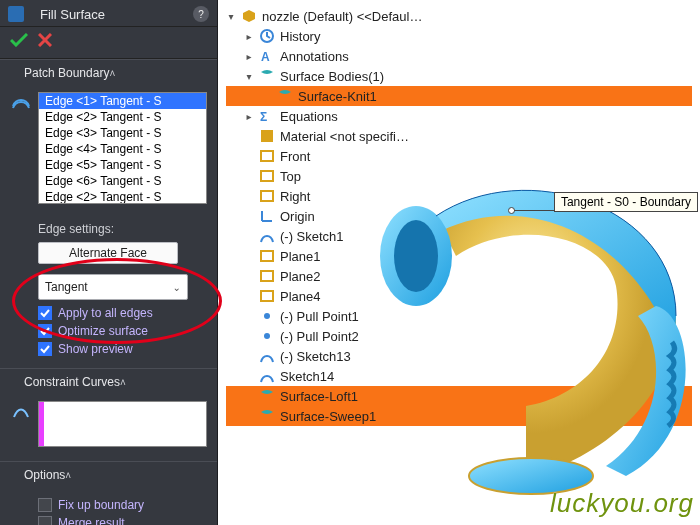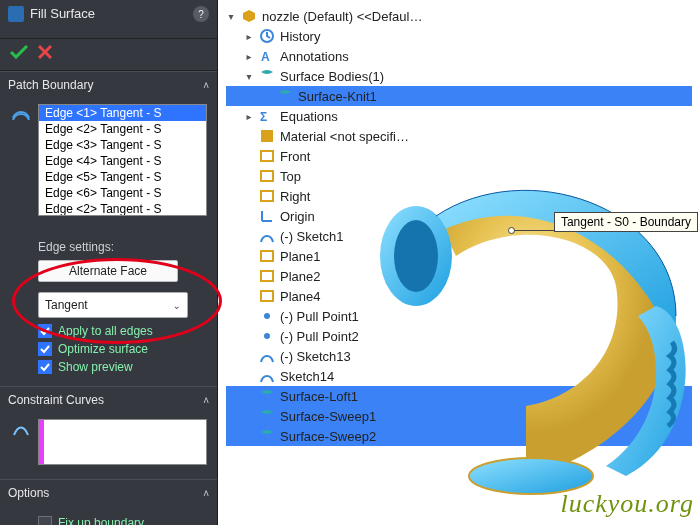--- a/index.html
+++ b/index.html
@@ -1,72 +1,72 @@
 <!DOCTYPE html>
 <html><head>
 <meta charset="utf-8">
 <style>
 *{margin:0;padding:0;box-sizing:border-box;font-family:"Segoe UI",Arial,sans-serif;font-size:12px}
 body{width:700px;height:525px;overflow:hidden;position:relative;background:#fff}
 .root{display:flex;height:100%}
 
 .pm{width:218px;background:#35383f;color:#d9dadc;border-right:1px solid #1b1c20;overflow:hidden}
-.pm-head{display:flex;gap:6px;padding:6px 8px 16px;border-bottom:1px solid #222}
+.pm-head{display:flex;align-items:center;gap:16px;padding:6px 8px 4px;border-bottom:1px solid #222}
 .pm-head .ficon{width:16px;height:16px;border-radius:2px;background:#2a6db3}
 .pm-head .title{flex:1;font-size:13px;color:#e8e9eb}
 .pm-head .help{width:16px;height:16px;border-radius:50%;background:#585b64;display:flex;align-items:center;justify-content:center;color:#eee;font-size:10px}
 .pm-action{display:flex;gap:10px;padding:6px 10px 8px;border-bottom:1px solid #222}
 .ok-ic svg{width:18px;height:14px}
 .cancel-ic svg{width:14px;height:14px}
 .sec{border-top:1px solid #4a4d55}
-.sec-h{display:flex;align-items:center;justify-content:space-between;padding:6px 8px;color:#e6e7ea}
+.sec-h{display:flex;align-items:center;padding:6px 24px;color:#e6e7ea}
 .sec-h .chev{color:#cfd1d6;font-size:10px}
 .pb-body{padding:6px 10px 10px}
 .pb-row{display:flex;gap:6px;align-items:flex-start}
 .pb-ic{width:22px;display:flex;justify-content:center;padding-top:4px;color:#4aa0e8}
 .edge-list{flex:1;height:112px;background:#fff;color:#000;border:1px solid #888;overflow:auto}
 .edge-list::-webkit-scrollbar{width:14px;background:#eef0f2}
 .edge-list::-webkit-scrollbar-thumb{background:#c3c6cc;border:1px solid #a6a8ad}
 .edge-list .opt{padding:1px 6px;white-space:nowrap}
 .edge-list .sel{background:#2f74ff;color:#fff}
-.es-lab{margin:24px 0 6px 28px;color:#cfd1d6}
+.es-lab{margin:18px 0 6px 28px;color:#cfd1d6}
 .altbtn{margin:0 0 10px 28px;width:140px;height:22px;background:#fafafa;border:1px solid #bcbec4;color:#222;display:flex;align-items:center;justify-content:center;border-radius:2px}
 .tan-sel{margin:4px 0 6px 28px;width:150px;height:24px;background:#fff;border:1px solid #a9abb0;color:#222;display:flex;align-items:center;padding:12px 6px;position:relative;border-radius:2px}
 .tan-sel .dd{position:absolute;right:6px;top:50%;transform:translateY(-50%);font-size:10px;color:#555}
-.chk{display:flex;align-items:center;gap:6px;margin:4px 0 2px 28px;color:#86efac}
+.chk{display:flex;align-items:center;gap:6px;margin:4px 0 2px 28px;color:#c4b5fd}
 .chk .box{width:14px;height:14px;background:#2f74ff;border:1px solid #2f74ff;display:flex;align-items:center;justify-content:center}
 .chk .box svg{width:10px;height:10px}
 .chk.unchecked .box{background:#43464c;border:1px solid #6c6f78}
 .cc-body{padding:6px 10px 14px}
 .cc-row{display:flex;gap:6px;align-items:flex-start}
 .cc-ic{width:22px;display:flex;justify-content:center;padding-top:4px;color:#7ac1ff}
 .cc-list{flex:1;height:46px;background:#fff;border:1px solid #888}
 .cc-list .bar{width:5px;height:100%;background:#e83fff;float:left}
 .opt-body{padding:6px 10px 10px}
 
 .ellipse{position:absolute;left:12px;top:258px;width:210px;height:86px;border:3px solid #e1001a;border-radius:50%;pointer-events:none;z-index:40}
 
 .rt{flex:1;position:relative;background:#fff}
 .tree{position:absolute;left:0;top:0;width:100%;height:100%;padding:6px 8px}
 .tn{display:flex;align-items:center;gap:5px;height:20px;white-space:nowrap;color:#222}
 .tn .exp{width:10px;display:flex;justify-content:center;color:#555;font-size:10px}
 .tn .ic{width:16px;height:16px;display:flex;align-items:center;justify-content:center}
 .tn .lbl{font-size:13px}
 .indent1{padding-left:18px}.indent2{padding-left:36px}
-.tn.hi{background:#3b82f6}
+.tn.hi{background:#f97316}
 .ic svg{width:16px;height:16px}
 .viewport{position:absolute;left:150px;top:176px;right:0;bottom:0;pointer-events:none}
 .nozzle{position:absolute;left:8px;top:0;width:330px;height:330px}
 
-.callout{position:absolute;right:2px;top:212px;z-index:30}
+.callout{position:absolute;right:2px;top:192px;z-index:30}
 .callout .box{background:#fffef2;border:1px solid #444;padding:2px 6px;font-size:12px}
 .callout .lead{position:absolute;left:-40px;top:18px;width:40px;height:1px;background:#444}
 .callout .dot{position:absolute;left:-46px;top:15px;width:7px;height:7px;border:1px solid #444;border-radius:50%;background:#fff}
 
-.wm{position:absolute;right:6px;bottom:6px;font-family:Liberation Serif, serif;font-size:26px;color:#6f930e;font-style:italic;z-index:35;letter-spacing:1px;pointer-events:none;text-shadow:0 0 2px #fff}
+.wm{position:absolute;right:6px;bottom:6px;font-family:Liberation Sans, sans-serif;font-size:26px;color:#6f930e;font-style:italic;z-index:35;letter-spacing:1px;pointer-events:none;text-shadow:0 0 2px #fff}
 
 .ic-blue{fill:#3a86d8}.ic-gold{fill:#d9a21a}.ic-teal{fill:#2baab0}
 </style>
 </head>
 <body>
 
 <div class="root">
 
   <div class="pm">
     <div class="pm-head">
@@ -365,29 +365,20 @@
             <span class="lbl">Surface-Loft1</span>
           </div>
           <div class="tn indent1 hi">
             <span class="exp"></span>
             <span class="ic">
               <svg viewBox="0 0 16 16">
                 <path d="M2 4 Q8 0 14 4 Q8 8 2 4 Z" fill="#2baab0"></path>
               </svg>
             </span>
             <span class="lbl">Surface-Sweep1</span>
-          </div>
-          <div class="tn indent1 hi">
-            <span class="exp"></span>
-            <span class="ic">
-              <svg viewBox="0 0 16 16">
-                <path d="M2 4 Q8 0 14 4 Q8 8 2 4 Z" fill="#2baab0"></path>
-              </svg>
-            </span>
-            <span class="lbl">Surface-Sweep2</span>
           </div>
         </div>
     </div>
 
     <div class="viewport">
       <svg class="nozzle" viewBox="0 0 330 330">
         <defs>
           <radialGradient id="gGold" cx="40%" cy="35%">
               <stop offset="0%" stop-color="#fff2b0"></stop>
               <stop offset="60%" stop-color="#e6c04e"></stop>

